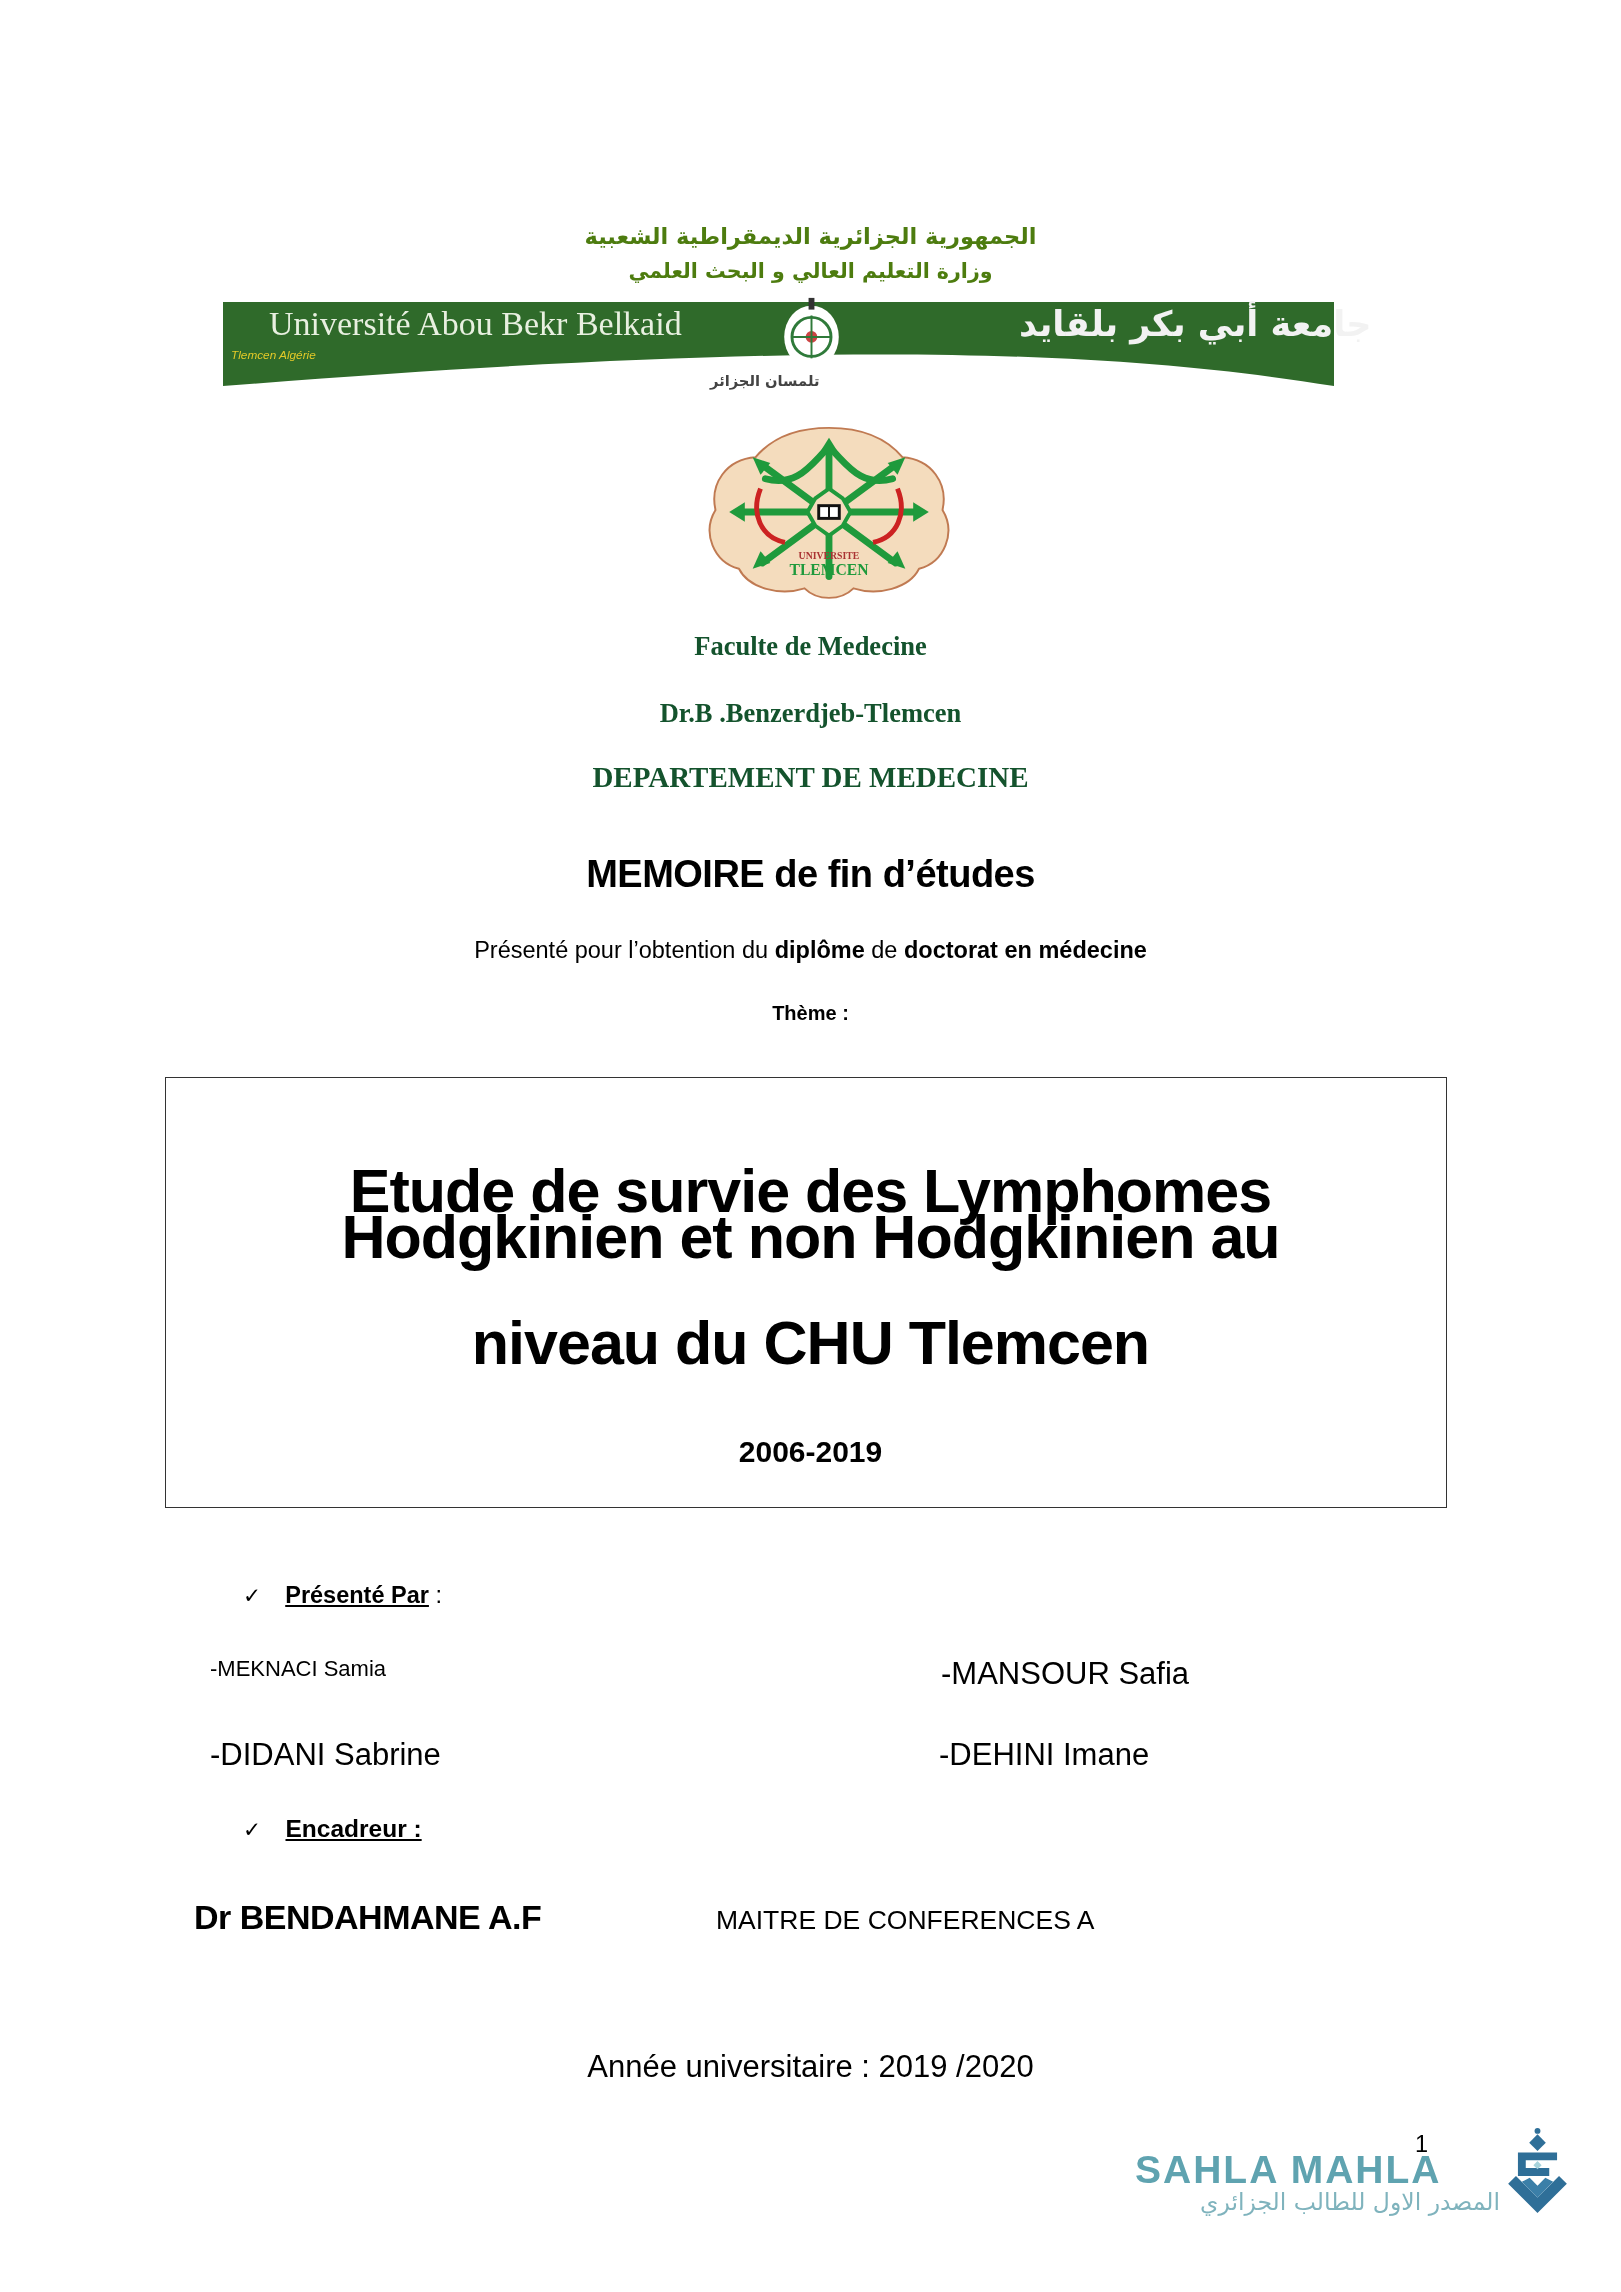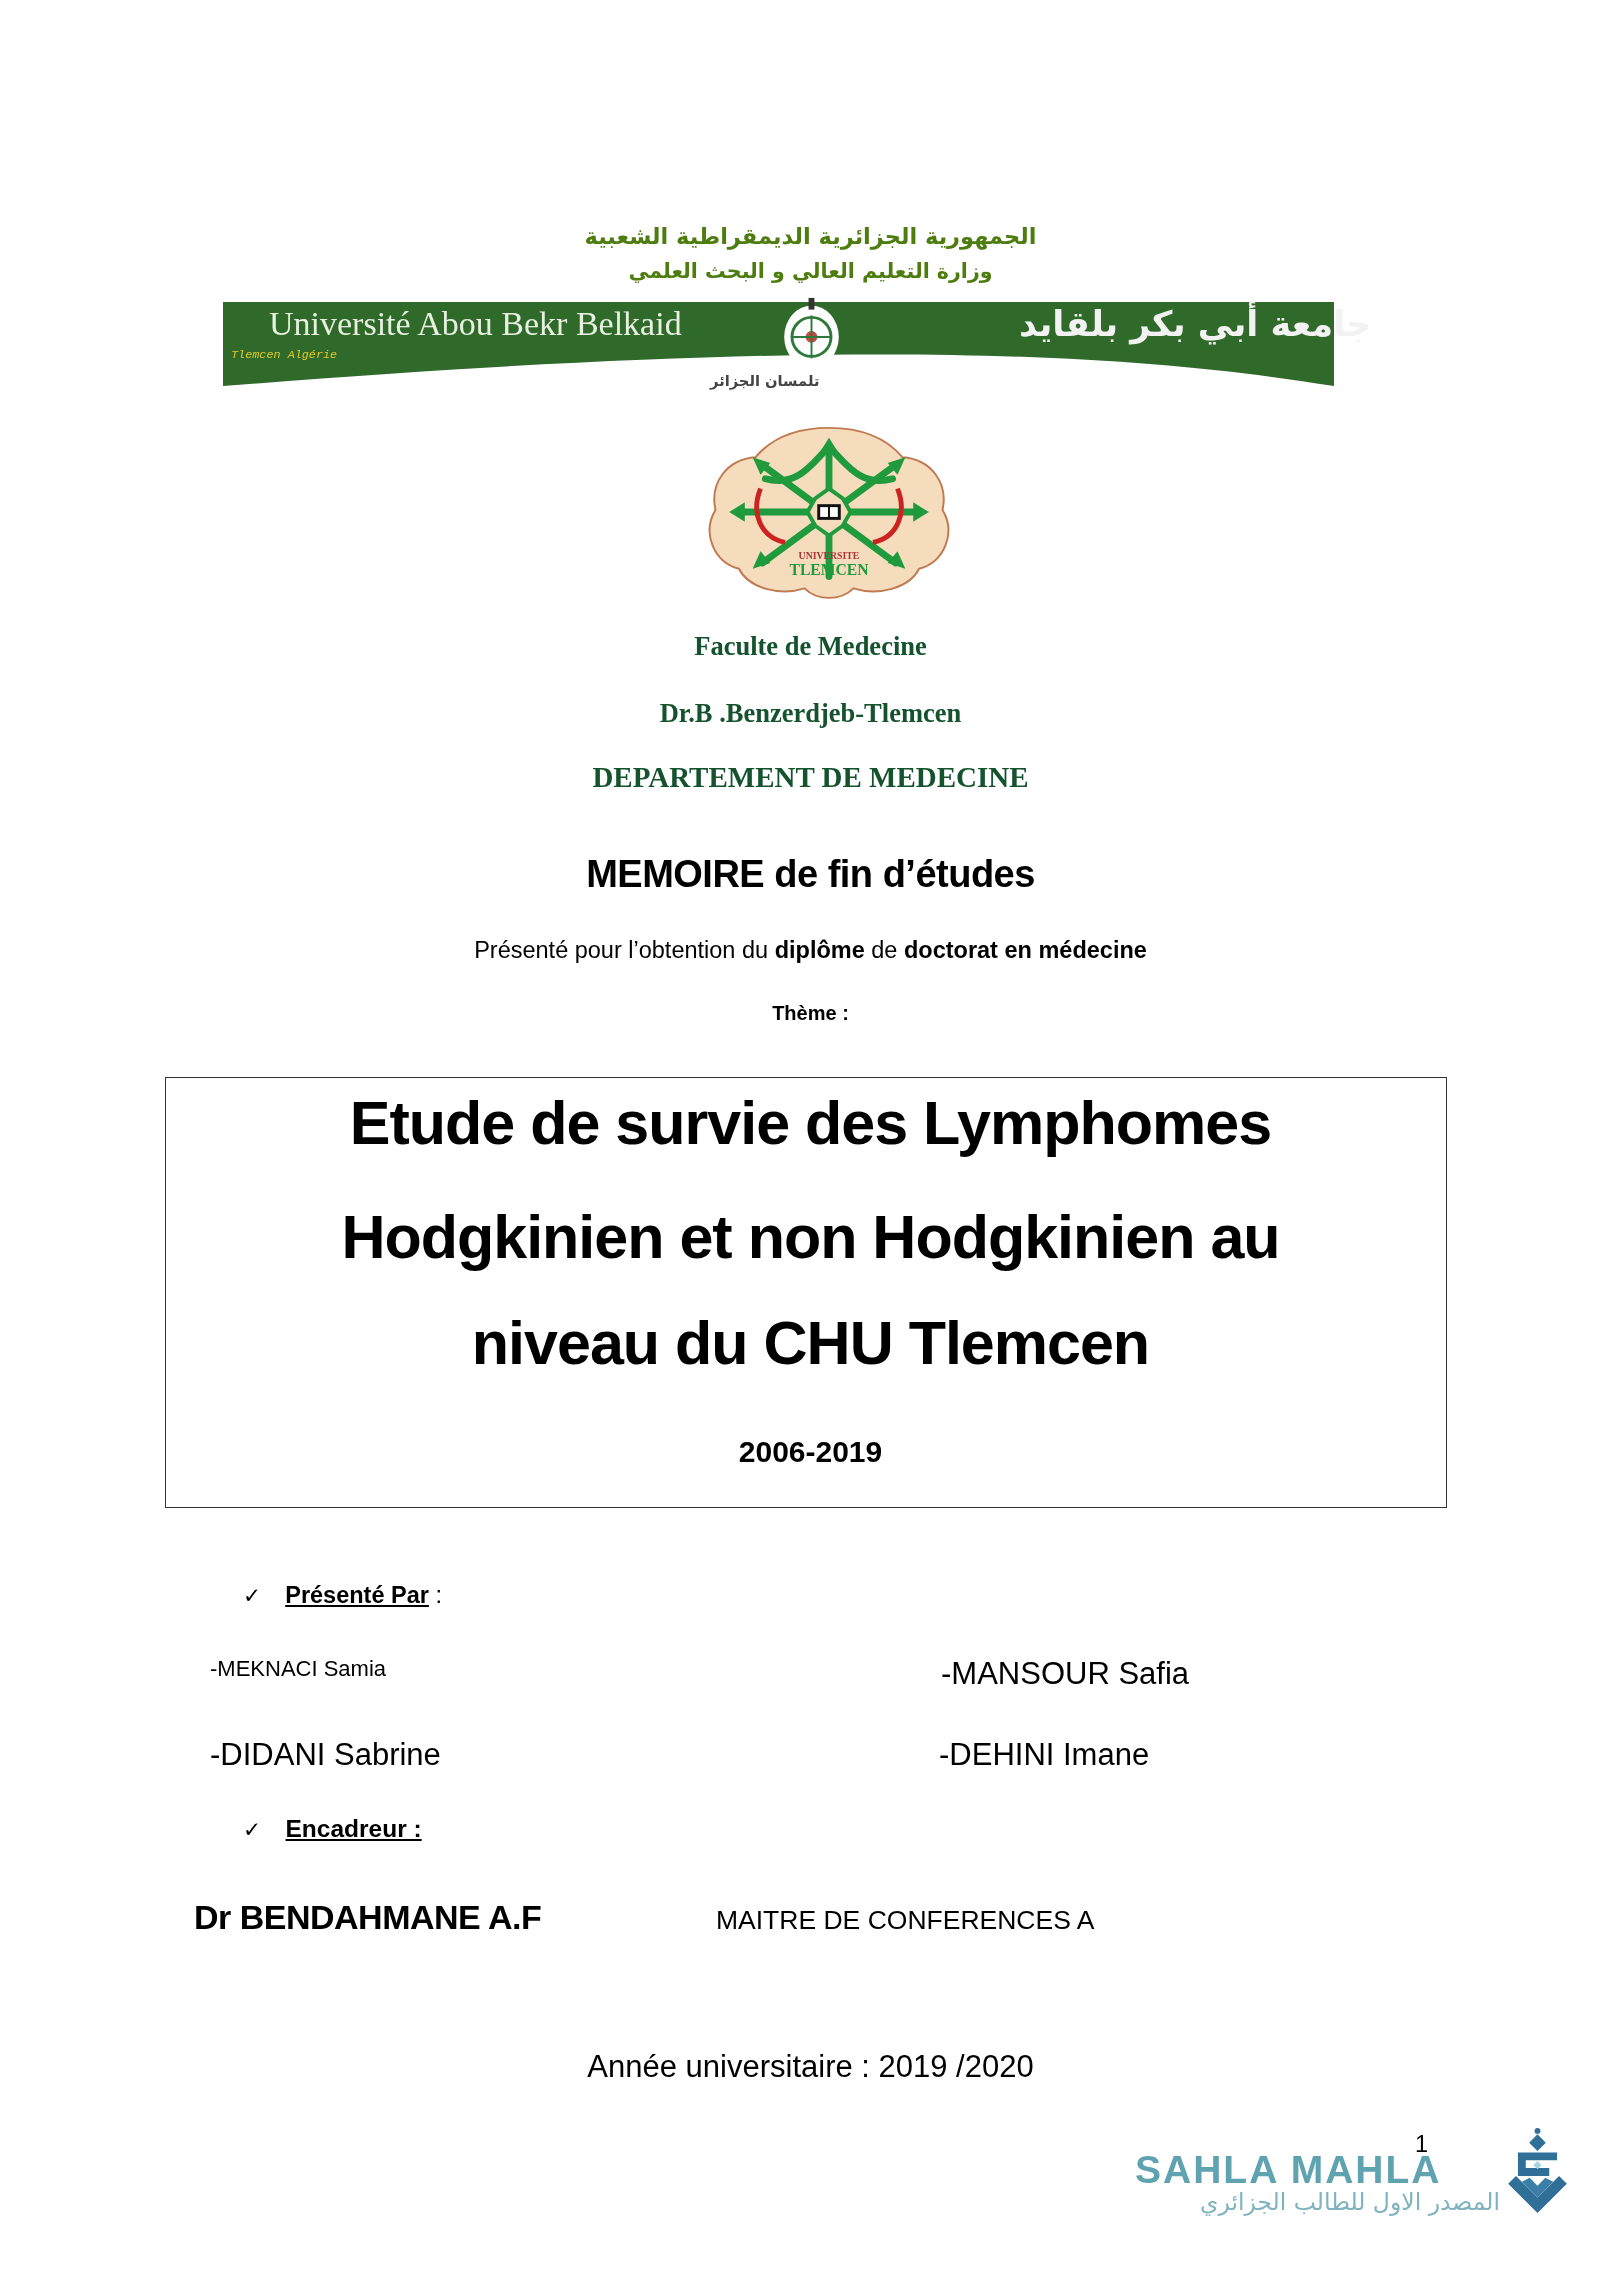--- a/index.html
+++ b/index.html
@@ -6,21 +6,21 @@
     body { width:1621px; height:2293px; position:relative; overflow:hidden; font-family:"Liberation Sans", sans-serif; color:#000; }
     .abs { position:absolute; }
     .center { text-align:center; left:0; width:1621px; }
 
     
     .ar-line { font-family:"DejaVu Sans", sans-serif; font-weight:bold; color:#4d7c0f; font-size:21.6px; direction:rtl; white-space:nowrap; }
 
     
     .banner { left:223px; top:300px; width:1111px; height:90px; }
     .banner-title { left:233px; top:305px; font-family:"Liberation Serif", serif; font-size:34px; color:#e8f0e0; white-space:nowrap;margin-left:36px; }
-    .banner-sub { left:231px; top:348px; font-family:Liberation Mono, monospace; font-style:italic; font-size:11.8px; color:#e3c928; white-space:nowrap; }
+    .banner-sub { left:231px; top:348px; font-family:Liberation Sans, sans-serif; font-style:italic; font-size:11.8px; color:#e3c928; white-space:nowrap; }
     .banner-ar { left:1019px; top:304px; font-family:"DejaVu Sans", sans-serif; font-weight:bold; font-size:35px; color:#f2f2f2; white-space:nowrap; direction:rtl; }
     .banner-ar-small { left:710px; top:372px; font-family:"DejaVu Sans", sans-serif; font-weight:bold; font-size:14.7px; color:#444; white-space:nowrap; direction:rtl; }
 
     
     .fac { font-family:"Liberation Serif", serif; font-weight:bold; color:#14532d; }
 
     
     .title-box { left:165px; top:1077px; width:1282px; height:431px; border:1.5px solid #333; box-sizing:border-box; }
     .title-line { font-family:"Liberation Sans", sans-serif; font-weight:bold; font-size:61px; letter-spacing:-1px; }
 
@@ -85,21 +85,21 @@
 <div class="abs center fac" style="top:698px; font-size:26.5px;">Dr.B .Benzerdjeb-Tlemcen</div>
 <div class="abs center fac" style="top:761px; font-size:29px;">DEPARTEMENT DE MEDECINE</div>
 
 <div class="abs center text" style="top:853px; font-size:38px; font-weight:bold; letter-spacing:-0.5px;">MEMOIRE de fin d’études</div>
 <div class="abs center text" style="top:937px; font-size:23.5px;">
   <span>Présenté pour l’obtention du </span><b>diplôme</b><span> de </span><b>doctorat en médecine</b>
 </div>
 <div class="abs center text" style="top:1002px; font-size:20px; font-weight:bold;">Thème :</div>
 
 <div class="abs title-box"></div>
-<div class="abs center title-line" style="top:1088px;">Etude de survie des Lymphomes</div>
+<div class="abs center title-line" style="top:1156px;">Etude de survie des Lymphomes</div>
 <div class="abs center title-line" style="top:1202px;">Hodgkinien et non Hodgkinien au</div>
 <div class="abs center title-line" style="top:1308px;">niveau du CHU Tlemcen</div>
 <div class="abs center text" style="top:1435px; font-size:30px; font-weight:bold;">2006-2019</div>
 
 <div class="abs" style="left:243px; top:1582px; font-size:23.5px;">
   <span class="check">✓</span>
   <span class="text under" style="margin-left:17.6px;">Présenté Par</span><span class="text"> :</span>
 </div>
 <div class="abs text" style="left:210px; top:1656px; font-size:22px;">-MEKNACI Samia</div>
 <div class="abs text" style="left:941px; top:1656px; font-size:31px;">-MANSOUR Safia</div>

